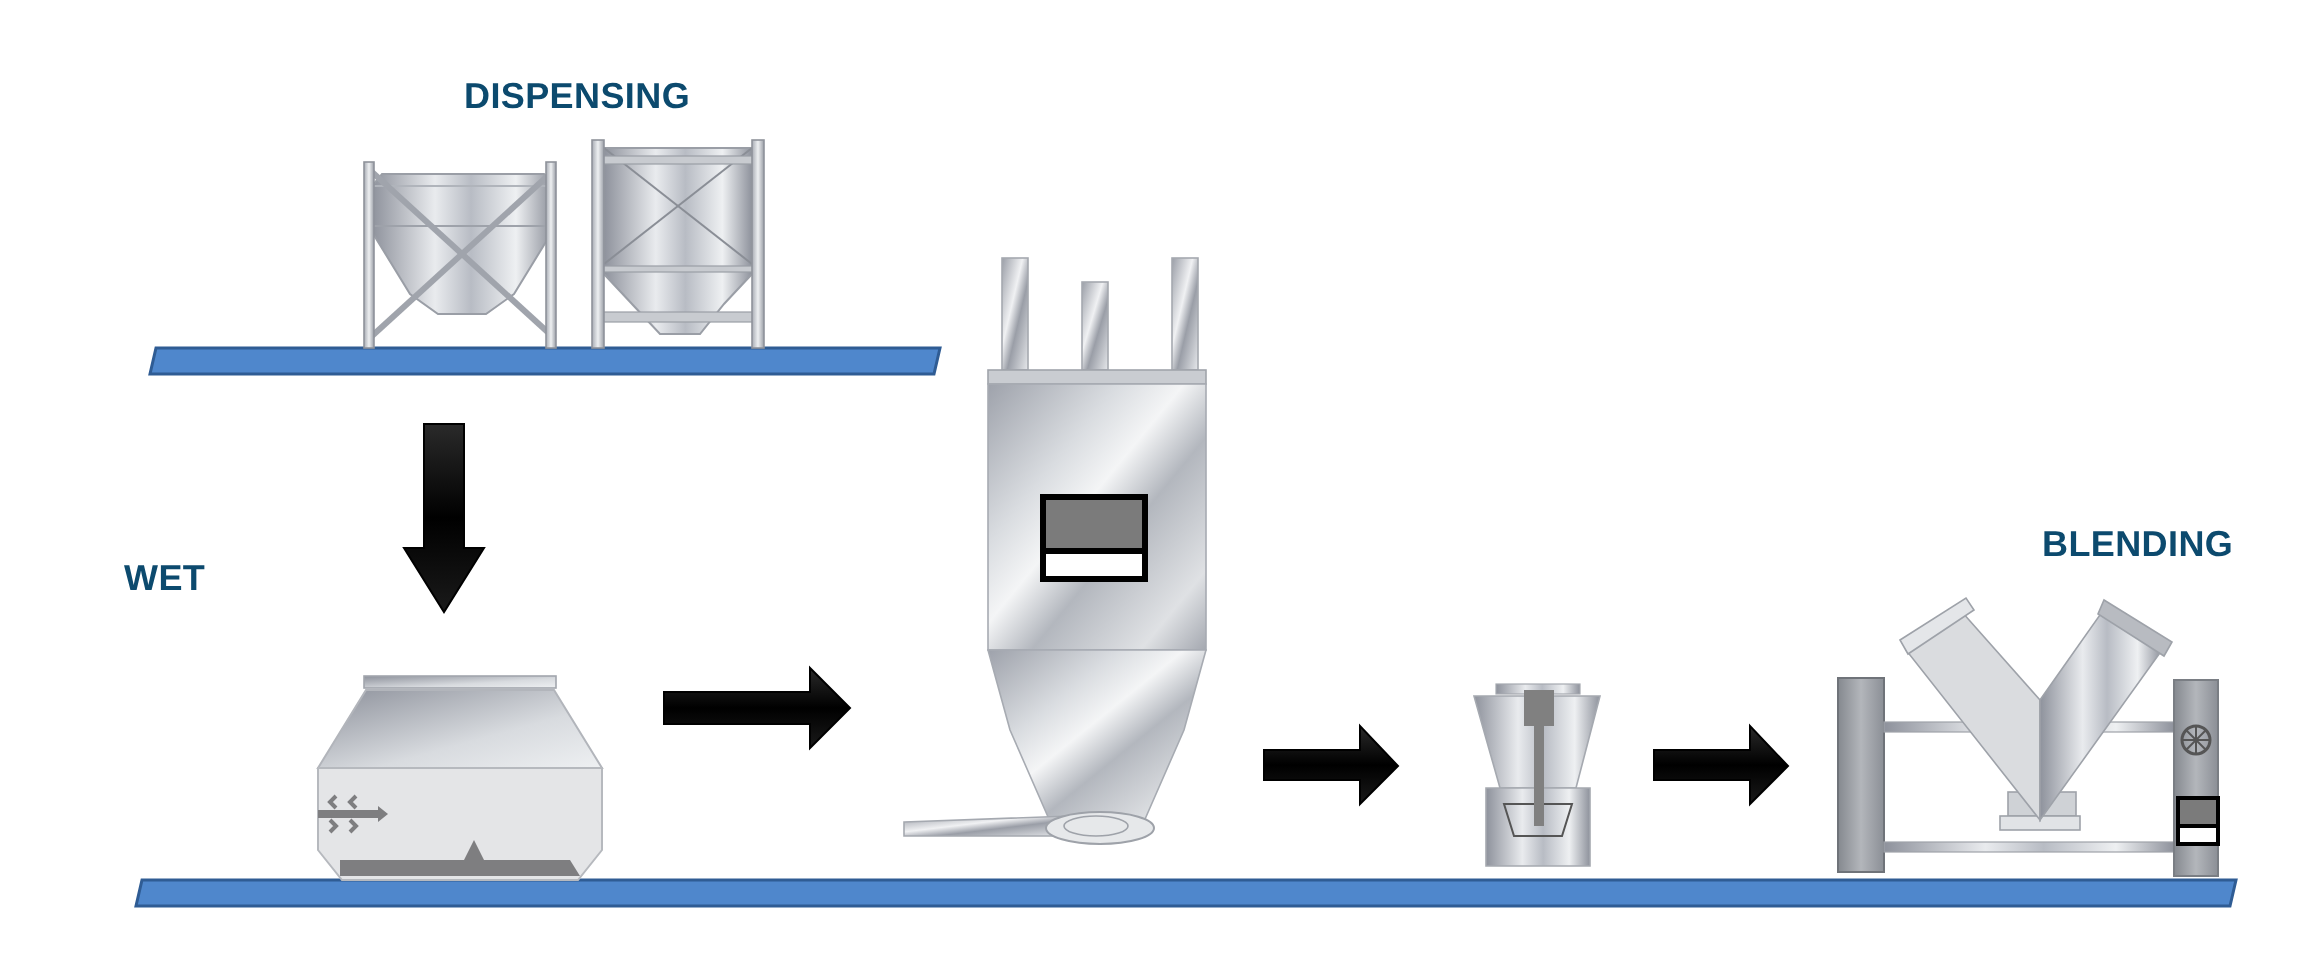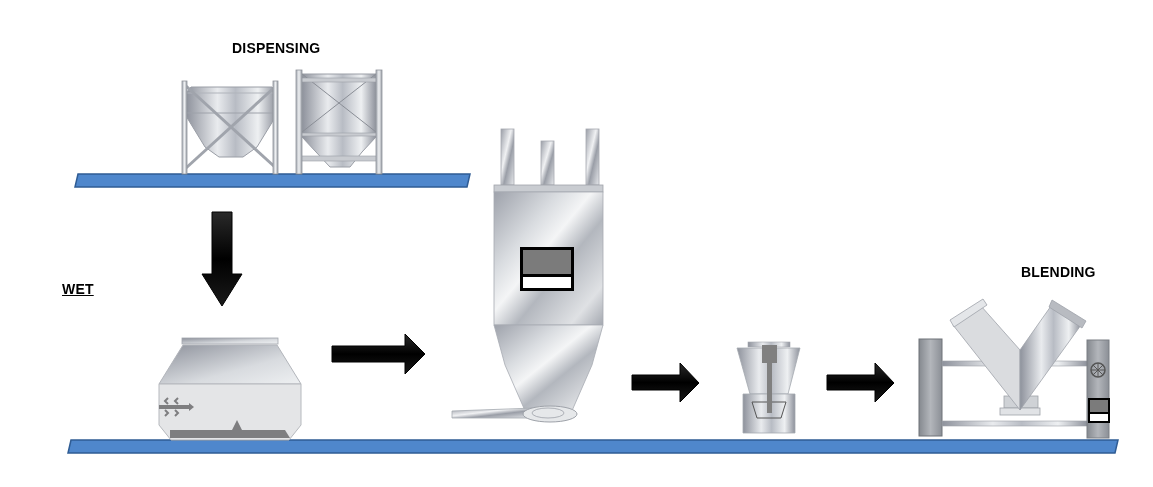--- a/index.html
+++ b/index.html
@@ -1,19 +1,19 @@
 <!DOCTYPE html>
 <html><head>
 <meta charset="utf-8">
 <style>
   html, body { margin: 0; padding: 0; background: #ffffff; }
   body { width: 1153px; height: 487px; position: relative; overflow: hidden;
          font-family: "Liberation Sans", "DejaVu Sans", sans-serif; }
   #stage { position: absolute; left: 0; top: 0; width: 1153px; height: 487px; }
-  .lbl { position: absolute; font-weight: bold; font-size: 14px; color: #000000;
+  .lbl { position: absolute; font-weight: bold; font-size: 18px; color: #0c4a6e;
          line-height: 21px; letter-spacing: 0.2px; white-space: nowrap; }
   .lbl span { display: block; }
   .center { text-align: center; }
 </style>
 </head>
 <body>
 
 <div id="stage">
 <svg width="1153" height="487" viewBox="0 0 1153 487" xmlns="http://www.w3.org/2000/svg">
   <defs>
@@ -156,19 +156,19 @@
     <rect x="1088" y="398" width="22" height="25" fill="#000"></rect>
     <rect x="1090" y="400" width="18" height="12" fill="#7b7b7b"></rect>
     <rect x="1090" y="414" width="18" height="7" fill="#ffffff"></rect>
   </g>
 </svg>
 
   
   <div class="lbl center" style="left:232px; top:38px;">
     <span>DISPENSING</span>
   </div>
-  <div class="lbl" style="left:62px; top:279px;text-decoration:underline;">
+  <div class="lbl" style="left:62px; top:279px;">
     <span>WET</span>
   </div>
   <div class="lbl center" style="left:980px; top:262px;margin-left:41px;">
     <span>BLENDING</span>
   </div>
 </div>
 
 </body></html>

